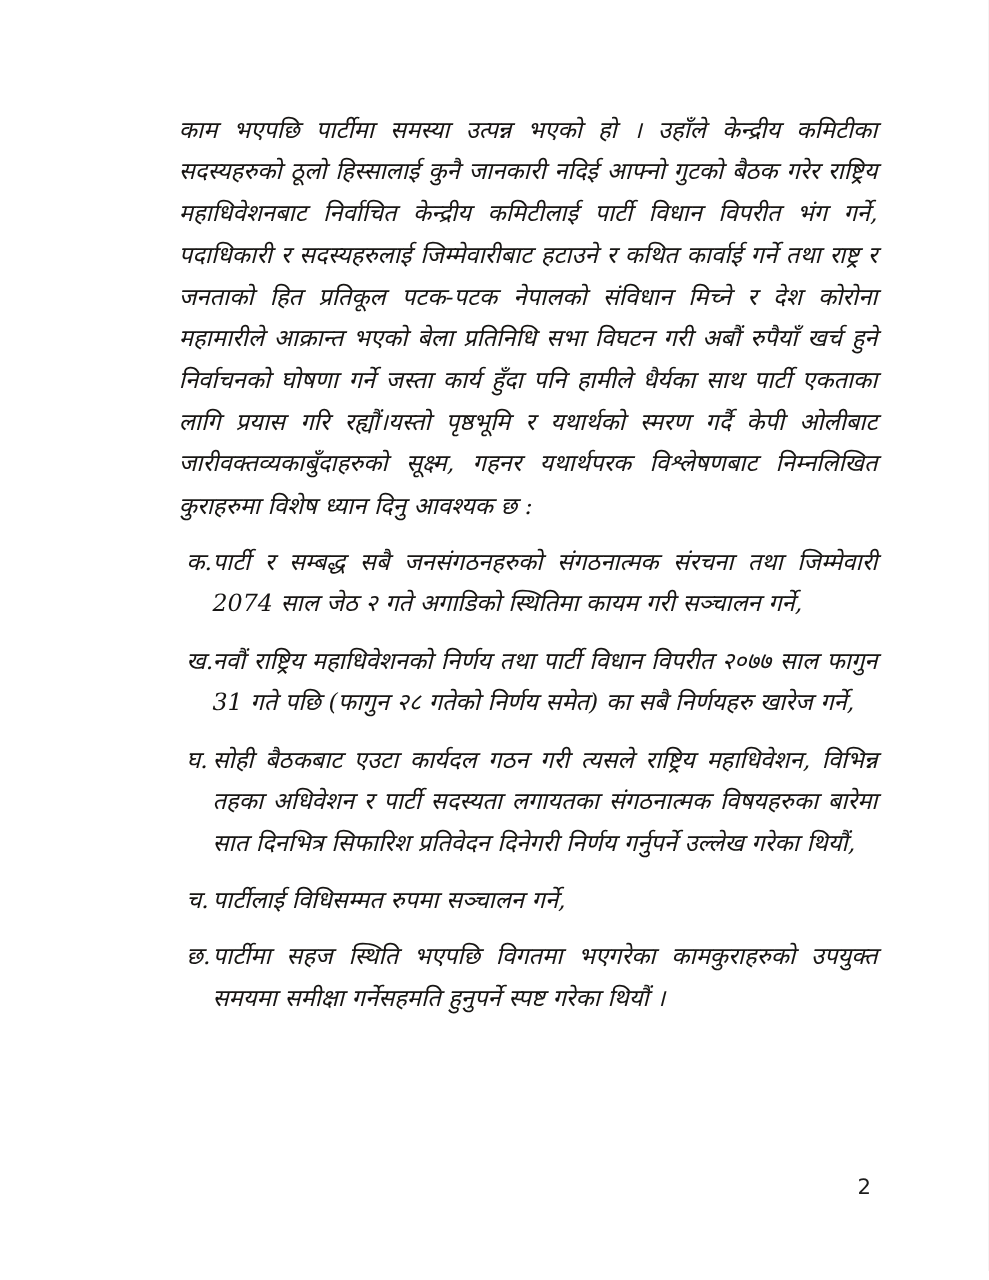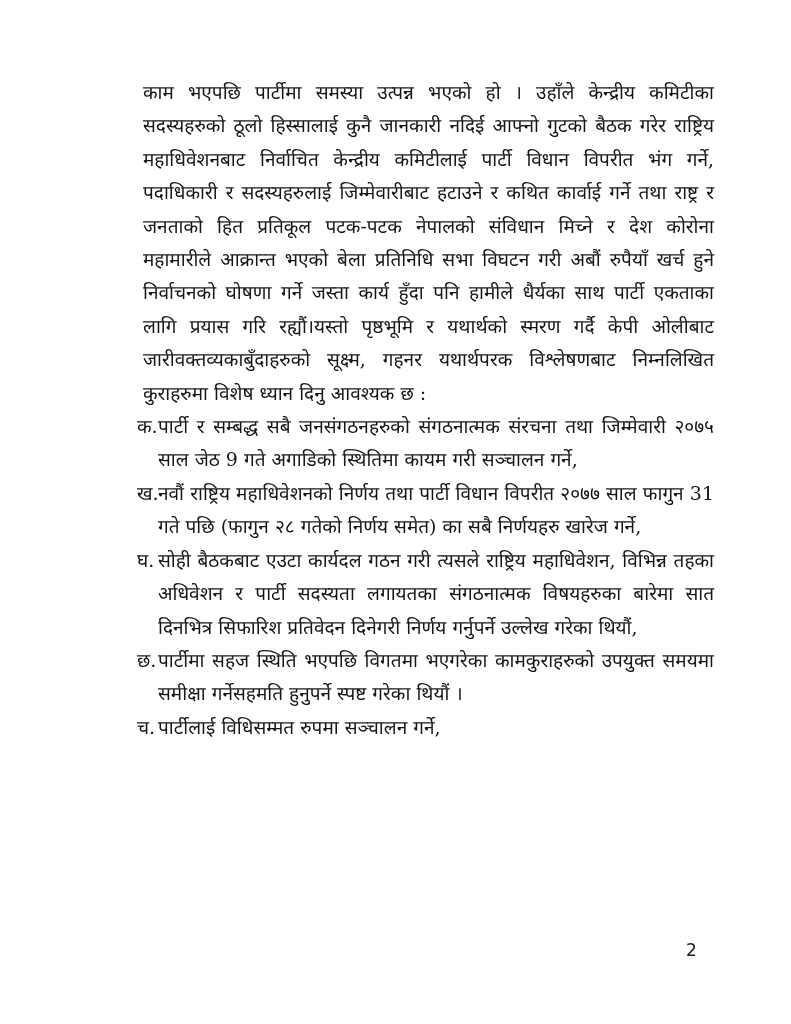--- a/index.html
+++ b/index.html
@@ -23,22 +23,23 @@
     top: 76px;
     width: 626px;
     font-size: 19px;
     line-height: 33.4px;
   }
   .justify {
     text-align: justify;
     text-justify: inter-word;
   }
   p, .block {
-    margin: 0;
+    margin: 12px;
     padding: 0;
+    font-style: italic;
   }
   .intro {
     margin-left: 55px;
   }
   .hang-num {
     padding-left: 55px;
     text-indent: -55px;
   }
   .num-marker {
     display: inline-block;
@@ -68,37 +69,37 @@
 </head>
 <body>
 
 <div class="page">
   <div class="content">
 
     <p class="intro justify block">काम भएपछि पार्टीमा समस्या उत्पन्न भएको हो । उहाँले केन्द्रीय कमिटीका सदस्यहरुको ठूलो हिस्सालाई कुनै जानकारी नदिई आफ्नो गुटको बैठक गरेर राष्ट्रिय महाधिवेशनबाट निर्वाचित केन्द्रीय कमिटीलाई पार्टी विधान विपरीत भंग गर्ने, पदाधिकारी र सदस्यहरुलाई जिम्मेवारीबाट हटाउने र कथित कार्वाई गर्ने तथा राष्ट्र र जनताको हित प्रतिकूल पटक-पटक नेपालको संविधान मिच्ने र देश कोरोना महामारीले आक्रान्त भएको बेला प्रतिनिधि सभा विघटन गरी अबौं रुपैयाँ खर्च हुने निर्वाचनको घोषणा गर्ने जस्ता कार्य हुँदा पनि हामीले धैर्यका साथ पार्टी एकताका लागि प्रयास गरि रह्यौं।यस्तो पृष्ठभूमि र यथार्थको स्मरण गर्दै केपी ओलीबाट जारीवक्तव्यकाबुँदाहरुको सूक्ष्म, गहनर यथार्थपरक विश्लेषणबाट निम्नलिखित कुराहरुमा विशेष ध्यान दिनु आवश्यक छ :</p>
 
 
     <div class="sub justify block">
-      <span class="sub-marker">क.</span><span>पार्टी र सम्बद्ध सबै जनसंगठनहरुको संगठनात्मक संरचना तथा जिम्मेवारी २०७५ साल जेठ 9 गते अगाडिको स्थितिमा कायम गरी सञ्चालन गर्ने,</span>
+      <span class="sub-marker">क.</span><span>पार्टी र सम्बद्ध सबै जनसंगठनहरुको संगठनात्मक संरचना तथा जिम्मेवारी 2074 साल जेठ २ गते अगाडिको स्थितिमा कायम गरी सञ्चालन गर्ने,</span>
     </div>
 
     <div class="sub justify block">
       <span class="sub-marker">ख.</span><span>नवौं राष्ट्रिय महाधिवेशनको निर्णय तथा पार्टी विधान विपरीत २०७७ साल फागुन 31 गते पछि (फागुन २८ गतेको निर्णय समेत) का सबै निर्णयहरु खारेज गर्ने,</span>
     </div>
 
 
     <div class="sub justify block">
       <span class="sub-marker">घ.</span><span>सोही बैठकबाट एउटा कार्यदल गठन गरी त्यसले राष्ट्रिय महाधिवेशन, विभिन्न तहका अधिवेशन र पार्टी सदस्यता लगायतका संगठनात्मक विषयहरुका बारेमा सात दिनभित्र सिफारिश प्रतिवेदन दिनेगरी निर्णय गर्नुपर्ने उल्लेख गरेका थियौं,</span>
     </div>
 
 
     <div class="sub justify block">
-      <span class="sub-marker">छ.</span><span>पार्टीमा सहज स्थिति भएपछि विगतमा भएगरेका कामकुराहरुको उपयुक्त समयमा समीक्षा गर्नेसहमति हुनुपर्ने स्पष्ट गरेका थियौं ।</span>
+      <span class="sub-marker">च.</span><span>पार्टीलाई विधिसम्मत रुपमा सञ्चालन गर्ने,</span>
     </div>
 
     <div class="sub justify block">
-      <span class="sub-marker">च.</span><span>पार्टीलाई विधिसम्मत रुपमा सञ्चालन गर्ने,</span>
+      <span class="sub-marker">छ.</span><span>पार्टीमा सहज स्थिति भएपछि विगतमा भएगरेका कामकुराहरुको उपयुक्त समयमा समीक्षा गर्नेसहमति हुनुपर्ने स्पष्ट गरेका थियौं ।</span>
     </div>
 
   </div>
 
   <div class="page-number">2</div>
 </div>
 
 </body></html>

